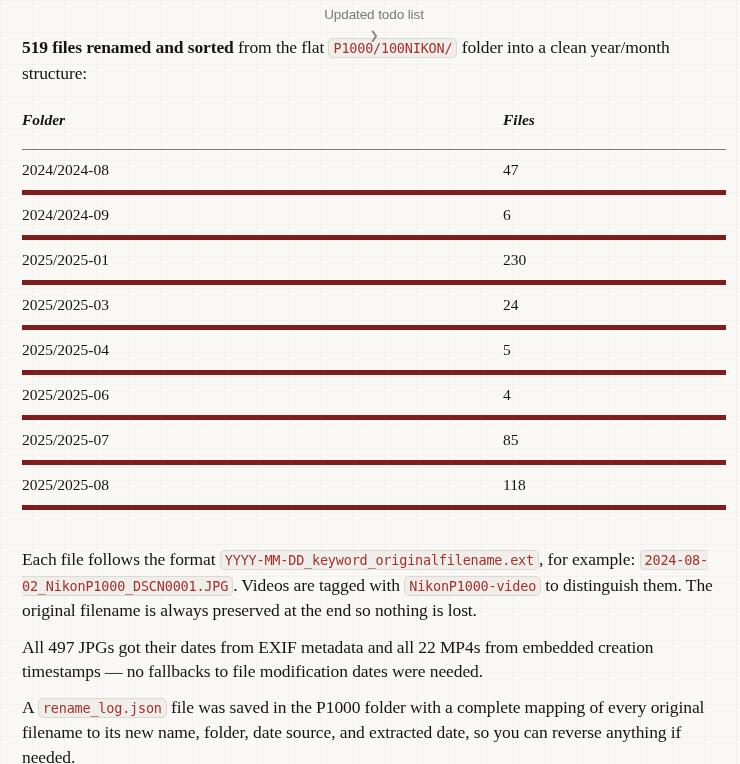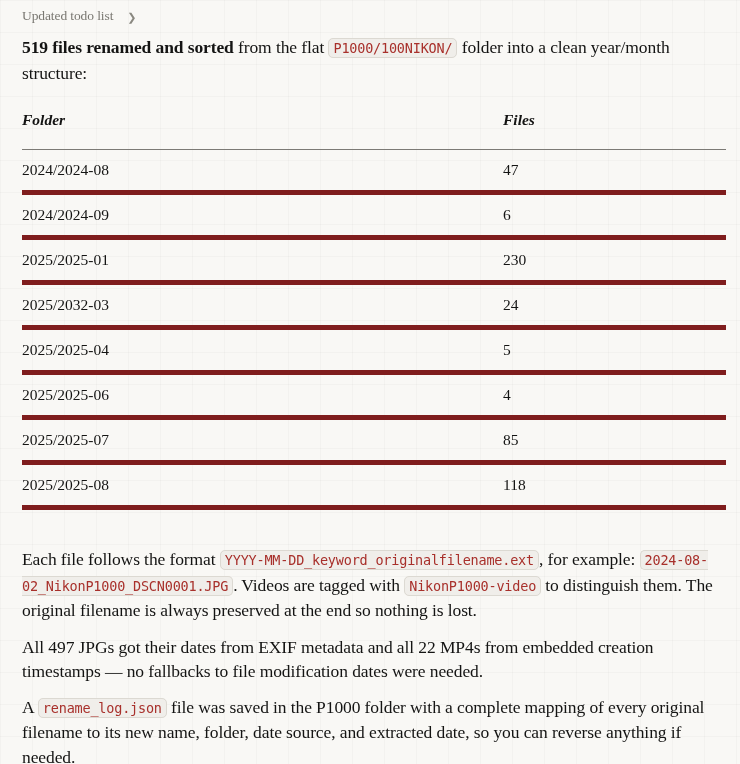--- a/index.html
+++ b/index.html
@@ -21,28 +21,29 @@
     }
     .content {
       position: absolute;
       left: 22px;
       top: 0;
       width: 704px;
     }
     .tool-line {
       margin-top: 7px;
       height: 18px;
-      font-family: Liberation Serif, serif;
+      font-family: Liberation Sans, sans-serif;
       font-size: 13.5px;
       color: #7a7872;
       display: flex;
       align-items: center;
-      gap: 14px;
+      gap: 6px;
       cursor: pointer;
       letter-spacing: -0.1px;
+      flex-direction: column;
     }
     .tool-line .chev {
       font-size: 11px;
       color: #8a8880;
       display: inline-block;
       transform: translateY(1px);
     }
     p {
       margin: 0;
       font-family: "Liberation Serif", "DejaVu Serif", serif;
@@ -119,21 +120,21 @@
       </tr>
       <tr>
         <td class="col-folder">2024/2024-09</td>
         <td>6</td>
       </tr>
       <tr>
         <td class="col-folder">2025/2025-01</td>
         <td>230</td>
       </tr>
       <tr>
-        <td class="col-folder">2025/2032-03</td>
+        <td class="col-folder">2025/2025-03</td>
         <td>24</td>
       </tr>
       <tr>
         <td class="col-folder">2025/2025-04</td>
         <td>5</td>
       </tr>
       <tr>
         <td class="col-folder">2025/2025-06</td>
         <td>4</td>
       </tr>

